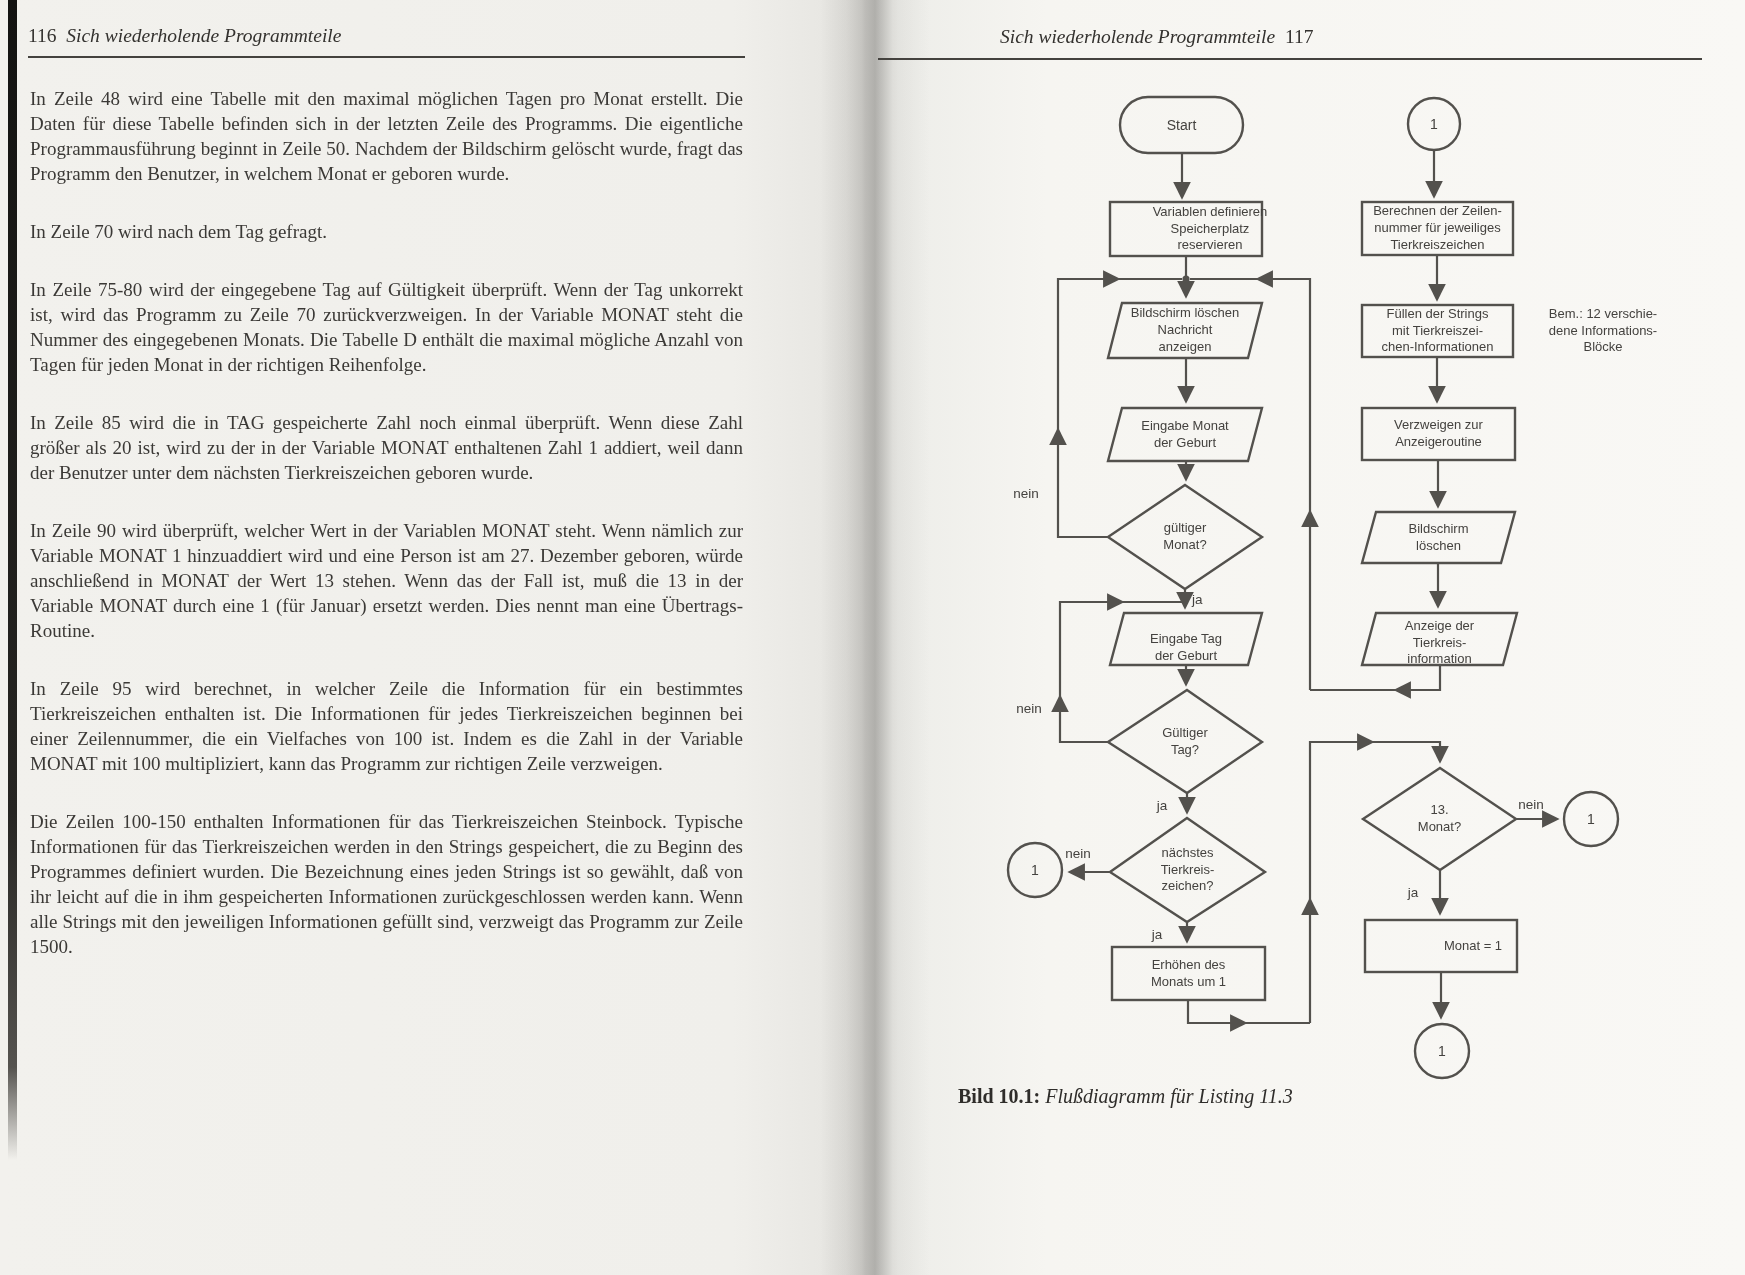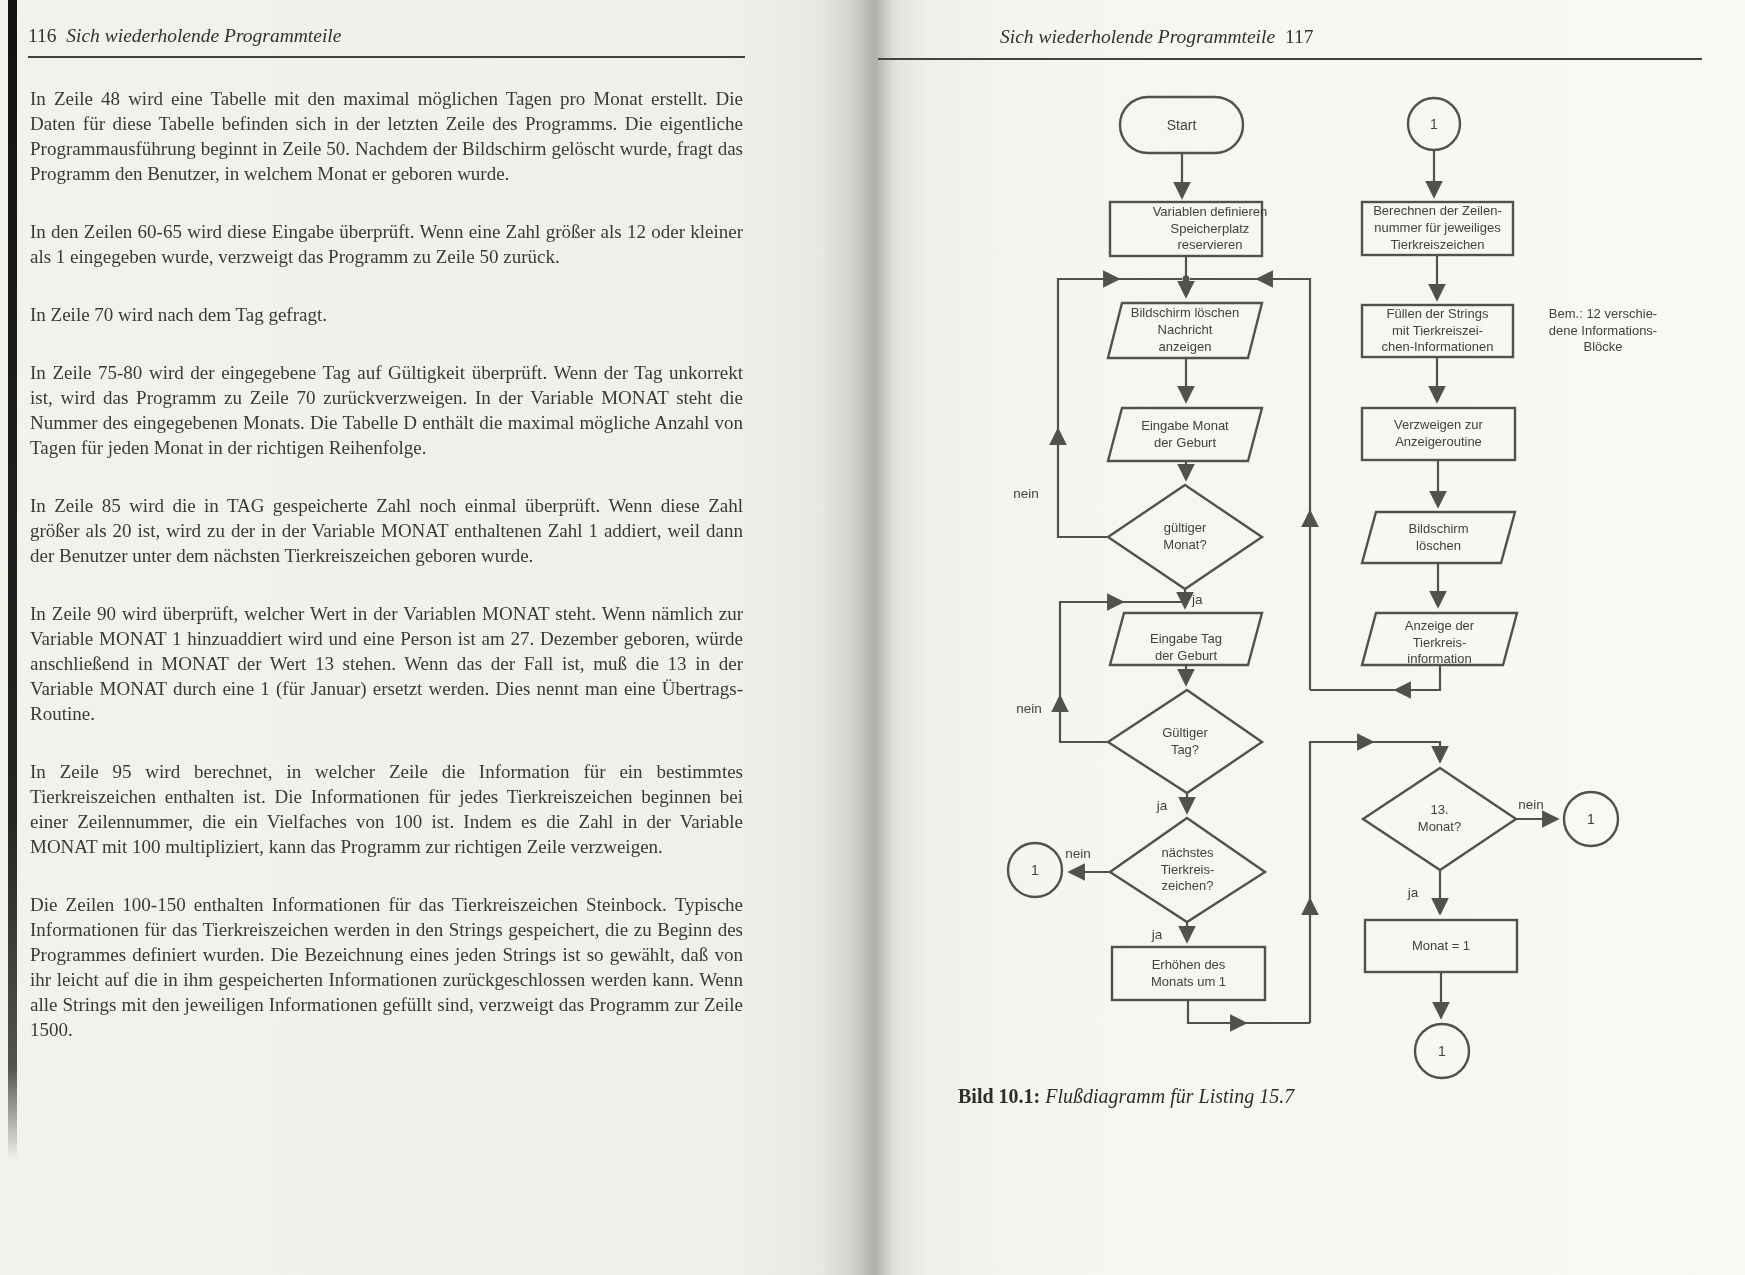--- a/index.html
+++ b/index.html
@@ -41,21 +41,20 @@
   </div>
   <div class="rule" style="left:28px;top:56px;width:717px;"></div>
 
   <div class="hdr" style="left:1000px;top:26px;width:702px;">
     <span class="ital">Sich wiederholende Programmteile</span>&nbsp;&nbsp;<span>117</span>
   </div>
   <div class="rule" style="left:878px;top:58px;width:824px;"></div>
 
   <div class="bodytext">
     <p>In Zeile 48 wird eine Tabelle mit den maximal möglichen Tagen pro Monat erstellt. Die Daten für diese Tabelle befinden sich in der letzten Zeile des Programms. Die eigentliche Programmausführung beginnt in Zeile 50. Nachdem der Bildschirm gelöscht wurde, fragt das Programm den Benutzer, in welchem Monat er geboren wurde.</p>
-    <p>In den Zeilen 60-65 wird diese Eingabe überprüft. Wenn eine Zahl größer als 12 oder kleiner als 1 eingegeben wurde, verzweigt das Programm zu Zeile 50 zurück.</p>
     <p>In Zeile 70 wird nach dem Tag gefragt.</p>
     <p>In Zeile 75-80 wird der eingegebene Tag auf Gültigkeit überprüft. Wenn der Tag unkorrekt ist, wird das Programm zu Zeile 70 zurückverzweigen. In der Variable MONAT steht die Nummer des eingegebenen Monats. Die Tabelle D enthält die maximal mögliche Anzahl von Tagen für jeden Monat in der richtigen Reihenfolge.</p>
     <p>In Zeile 85 wird die in TAG gespeicherte Zahl noch einmal überprüft. Wenn diese Zahl größer als 20 ist, wird zu der in der Variable MONAT enthaltenen Zahl 1 addiert, weil dann der Benutzer unter dem nächsten Tierkreiszeichen geboren wurde.</p>
     <p>In Zeile 90 wird überprüft, welcher Wert in der Variablen MONAT steht. Wenn nämlich zur Variable MONAT 1 hinzuaddiert wird und eine Person ist am 27. Dezember geboren, würde anschließend in MONAT der Wert 13 stehen. Wenn das der Fall ist, muß die 13 in der Variable MONAT durch eine 1 (für Januar) ersetzt werden. Dies nennt man eine Übertrags-Routine.</p>
     <p>In Zeile 95 wird berechnet, in welcher Zeile die Information für ein bestimmtes Tierkreiszeichen enthalten ist. Die Informationen für jedes Tierkreiszeichen beginnen bei einer Zeilennummer, die ein Vielfaches von 100 ist. Indem es die Zahl in der Variable MONAT mit 100 multipliziert, kann das Programm zur richtigen Zeile verzweigen.</p>
     <p>Die Zeilen 100-150 enthalten Informationen für das Tierkreiszeichen Steinbock. Typische Informationen für das Tierkreiszeichen werden in den Strings gespeichert, die zu Beginn des Programmes definiert wurden. Die Bezeichnung eines jeden Strings ist so gewählt, daß von ihr leicht auf die in ihm gespeicherten Informationen zurückgeschlossen werden kann. Wenn alle Strings mit den jeweiligen Informationen gefüllt sind, verzweigt das Programm zur Zeile 1500.</p>
   </div>
 
   <svg style="position:absolute;left:0;top:0;" width="1745" height="1275" viewBox="0 0 1745 1275">
     <defs>
@@ -172,30 +171,30 @@
   <div class="nlabel" style="left:1362px;top:408px;width:153px;height:52px;">Verzweigen zur
 Anzeigeroutine</div>
   <div class="nlabel" style="left:1362px;top:512px;width:153px;height:51px;">Bildschirm
 löschen</div>
   <div class="nlabel" style="left:1362px;top:613px;width:155px;height:60px;">Anzeige der
 Tierkreis-
 information</div>
   <div class="nlabel" style="left:1363px;top:768px;width:153px;height:102px;">13.
 Monat?</div>
   <div class="nlabel" style="left:1564px;top:792px;width:54px;height:54px;font-size:14px;">1</div>
-  <div class="nlabel" style="left:1365px;top:920px;width:152px;height:52px;">Monat = 1</div>
+  <div class="nlabel" style="left:1365px;top:920px;width:152px;height:52px;padding-left:32px;">Monat = 1</div>
   <div class="nlabel" style="left:1415px;top:1024px;width:54px;height:54px;font-size:14px;">1</div>
 
   <div class="elabel" style="left:1003px;top:486px;width:46px;">nein</div>
   <div class="elabel" style="left:1192px;top:592px;width:26px;text-align:left;">ja</div>
   <div class="elabel" style="left:1006px;top:701px;width:46px;">nein</div>
   <div class="elabel" style="left:1148px;top:798px;width:28px;">ja</div>
   <div class="elabel" style="left:1056px;top:846px;width:44px;">nein</div>
   <div class="elabel" style="left:1142px;top:927px;width:30px;">ja</div>
   <div class="elabel" style="left:1508px;top:797px;width:46px;">nein</div>
   <div class="elabel" style="left:1398px;top:885px;width:30px;">ja</div>
 
   <div class="caption">
     <span class="lbl">Bild 10.1:</span>
-    <span class="txt">Flußdiagramm für Listing 15.7</span>
+    <span class="txt">Flußdiagramm für Listing 11.3</span>
   </div>
 
 </div>
 
 </body></html>

